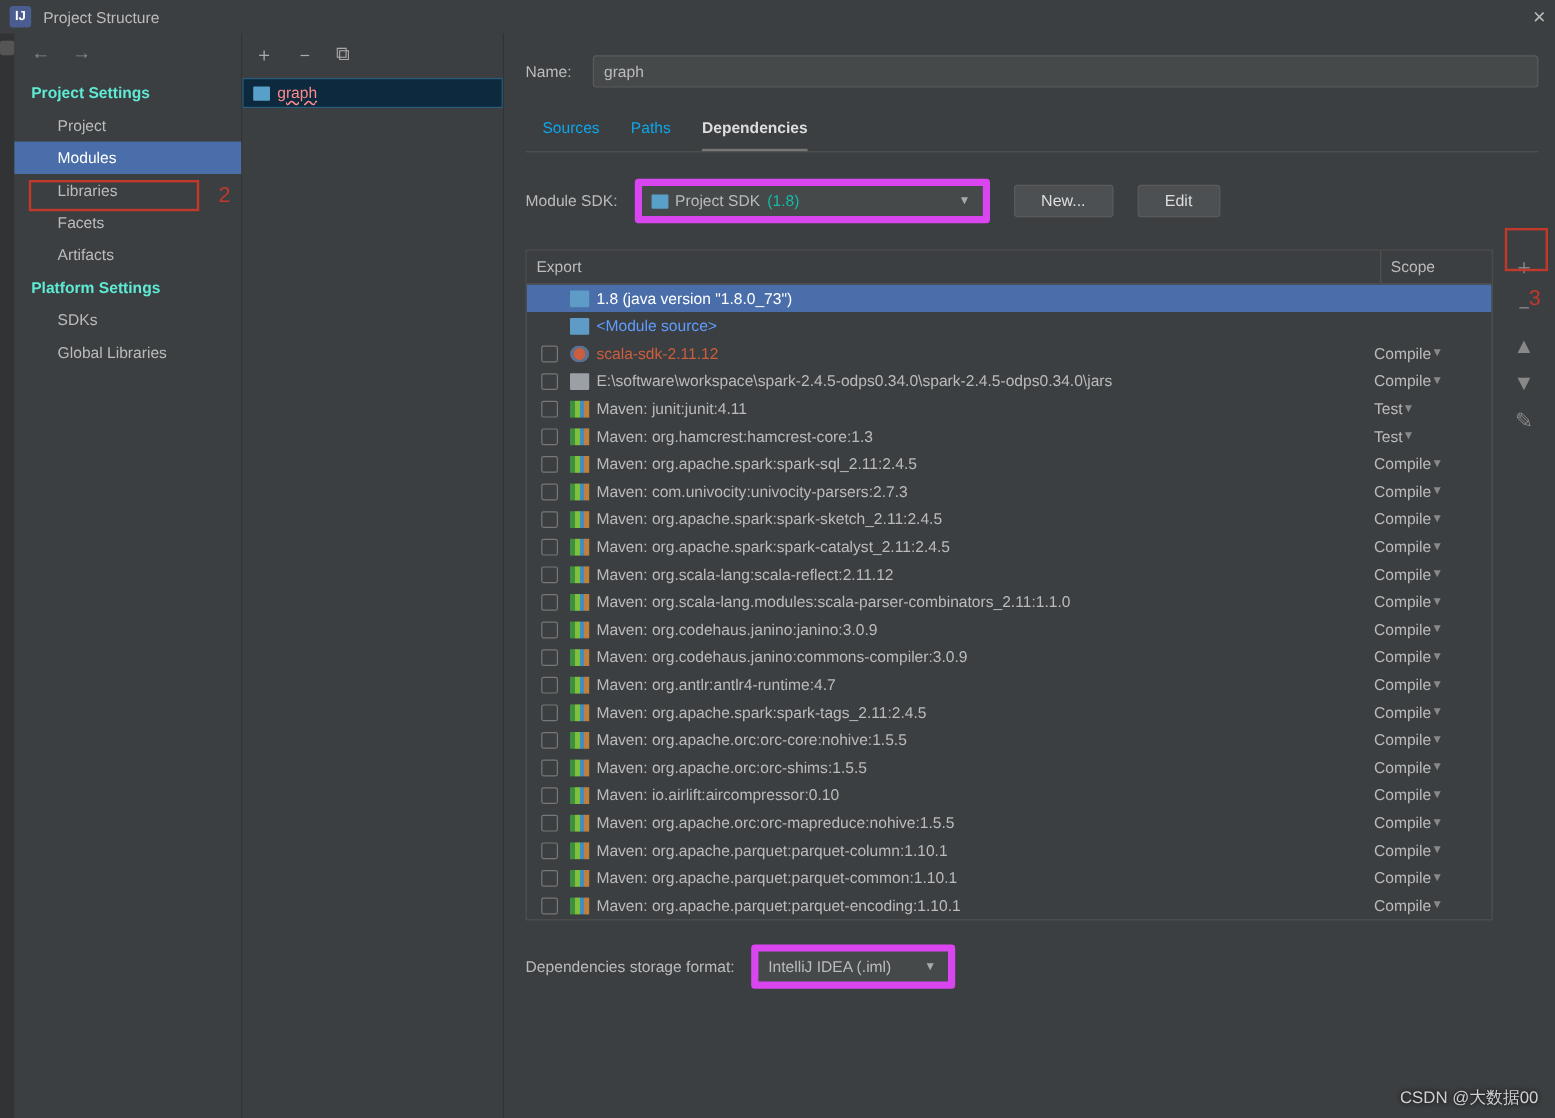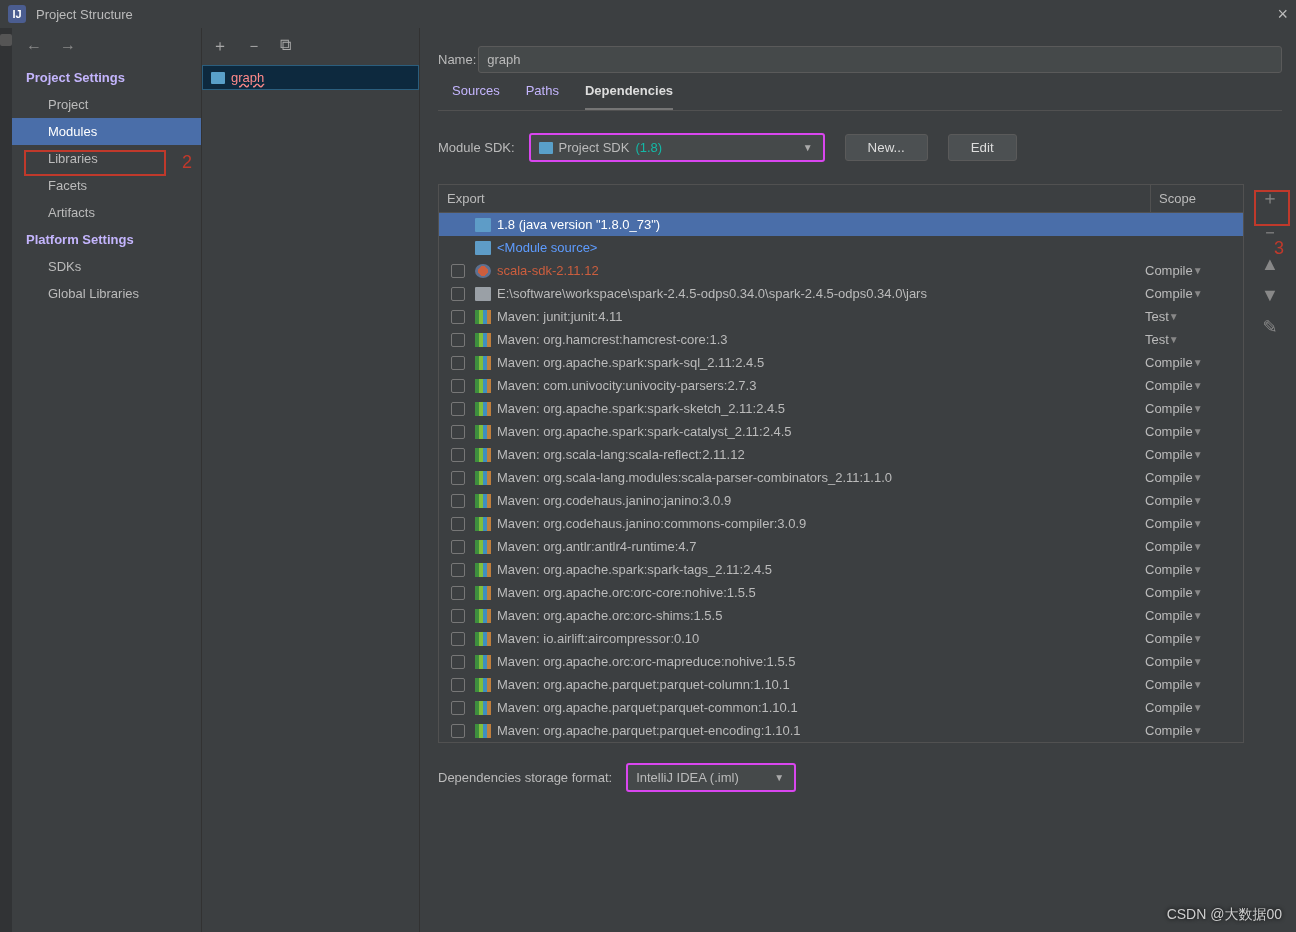--- a/index.html
+++ b/index.html
@@ -38,21 +38,21 @@
     position:absolute; left:12px; top:28px; bottom:0; width:190px;
     background:#3c3f41; border-right:1px solid #323232;
     padding-top:6px;
   }
   .nav-row {
     display:flex; gap:18px; padding:2px 14px 10px;
     font-size:16px; color:#8a8a8a;
   }
   .nav-row span{cursor:pointer;}
   .section-hdr {
-    padding:6px 14px; color:#c4b5fd; font-weight:bold;
+    padding:6px 14px; color:#5eead4; font-weight:bold;
   }
   .sb-item {
     padding:6px 14px 6px 36px; color:#bbb; cursor:pointer;
     position:relative;
   }
   .sb-item.selected { background:#4a6ea9; color:#fff; }
   .sb-item .badge {
     position:absolute; right:10px; top:6px;
     width:16px;height:16px;border-radius:50%;background:#5e6164;
     font-size:10px;display:flex;align-items:center;justify-content:center;
@@ -72,33 +72,33 @@
     border:1px solid #2b5e7d;
   }
   .moditem .fico{
     width:14px;height:12px;background:#59a0c9;border-radius:1px;
   }
   .moditem .wavy{color:#ff8a8a;text-decoration:underline wavy;}
   .main {
     position:absolute; left:420px; right:0; top:28px; bottom:0;
     background:#3c3f41; padding:18px 14px 0 18px;
   }
-  .name-row { display:flex; align-items:center; gap:2px; margin-bottom:4px;}
+  .name-row { display:flex; align-items:center; gap:18px; margin-bottom:20px;}
   .name-row label{color:#bbb;}
   .name-input{
     flex:1; background:#45494a; border:1px solid #5a5a5a;
     color:#bbb; padding:5px 8px; font-size:13px; border-radius:3px;
   }
   .tabs{ display:flex; gap:26px; border-bottom:1px solid #515151; padding-left:14px;}
-  .tab{ padding:6px 0 10px; color:#c4b5fd; cursor:pointer;}
+  .tab{ padding:6px 0 10px; color:#0ea5e9; cursor:pointer;}
   .tab.active{ border-bottom:2px solid #757575; color:#ddd;font-weight:bold;}
   .sdk-row{display:flex;align-items:center;gap:14px;margin:22px 0;}
   .select{
     display:flex;align-items:center;gap:6px;
-    background:#45494a;border:2px solid #d946ef;border-radius:3px;
+    background:#45494a;border:6px solid #d946ef;border-radius:3px;
     padding:5px 10px 5px 8px;color:#bbb;min-width:296px;position:relative;
   }
   .select .fico{width:14px;height:12px;background:#59a0c9;border-radius:1px;}
   .select .dim{color:#14b8a6;}
   .select .dd{margin-left:auto;color:#aaa;font-size:10px;}
   .btn{
     background:#4c5052;border:1px solid #5a5a5a;color:#ddd;
     padding:5px 22px;border-radius:3px;cursor:pointer;margin-left:6px;
   }
   .dep-wrap{ display:flex; gap:14px; align-items:flex-start;}

